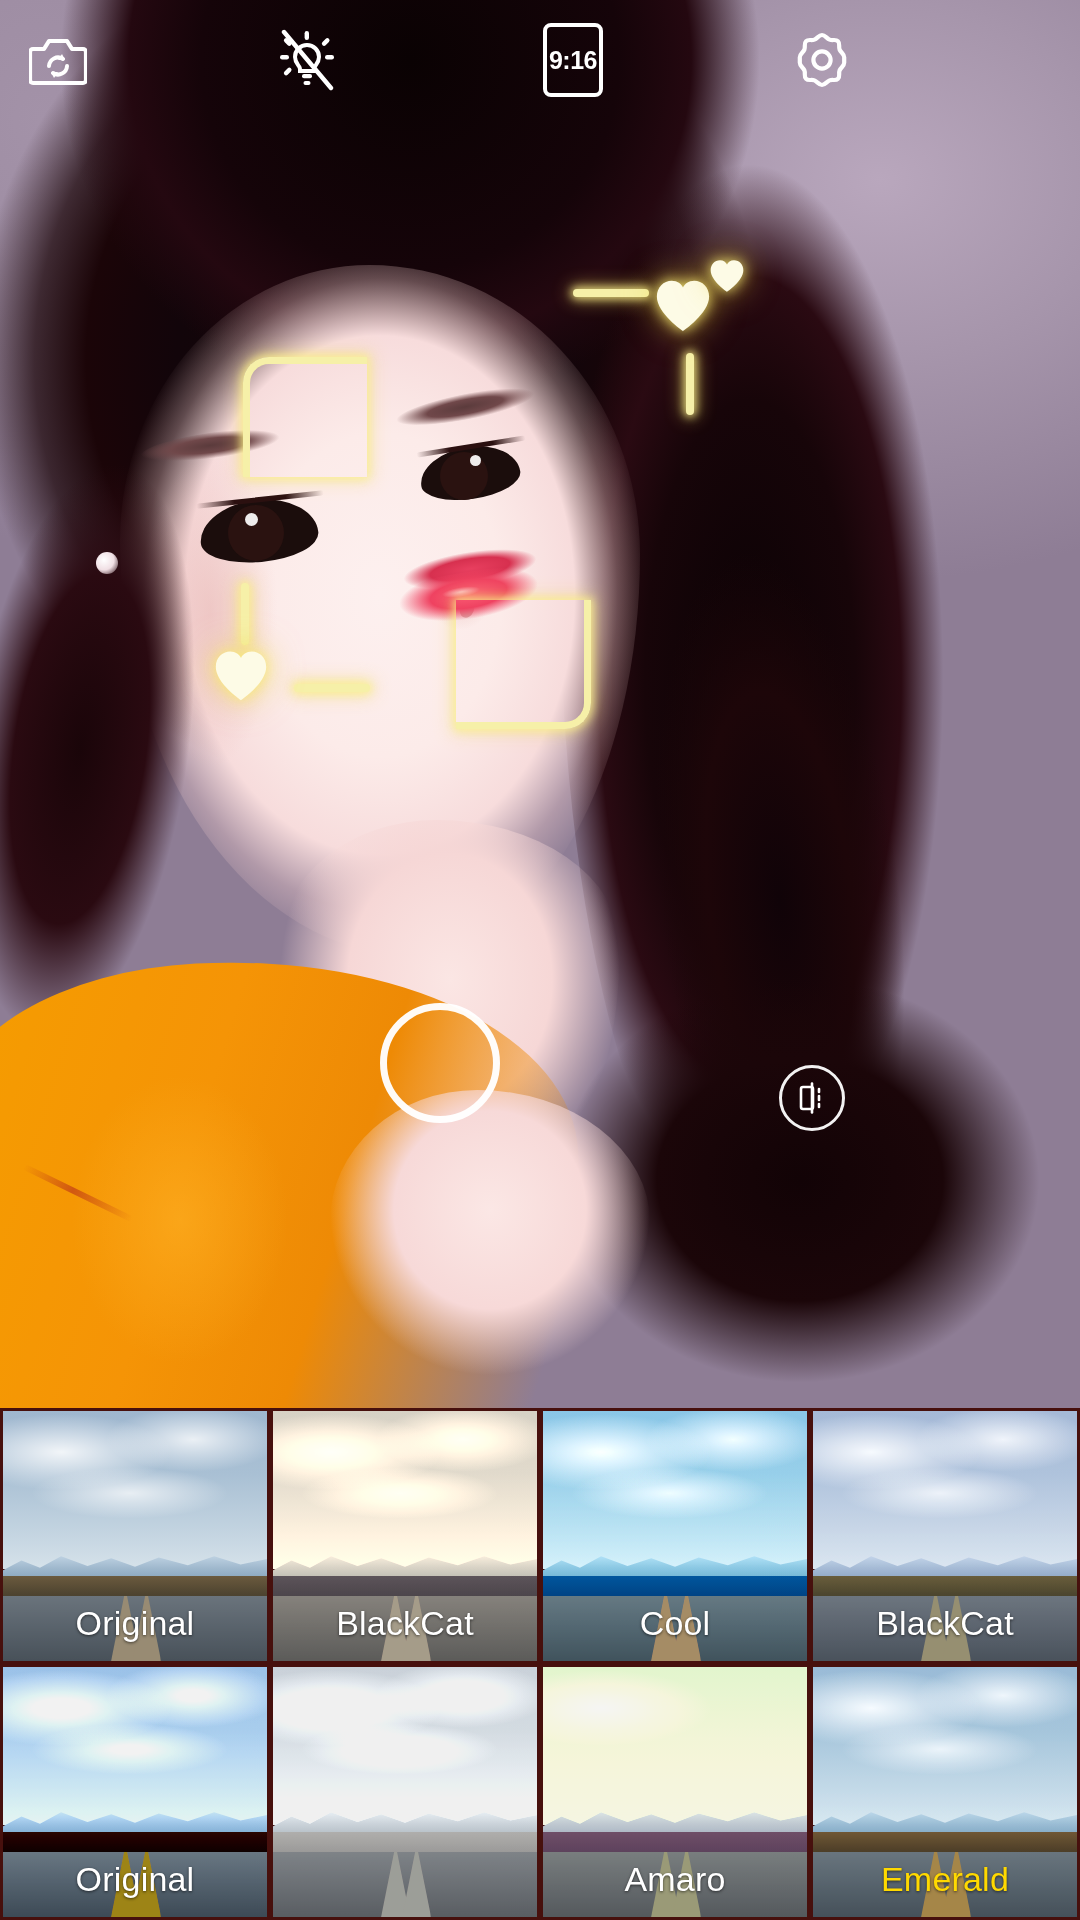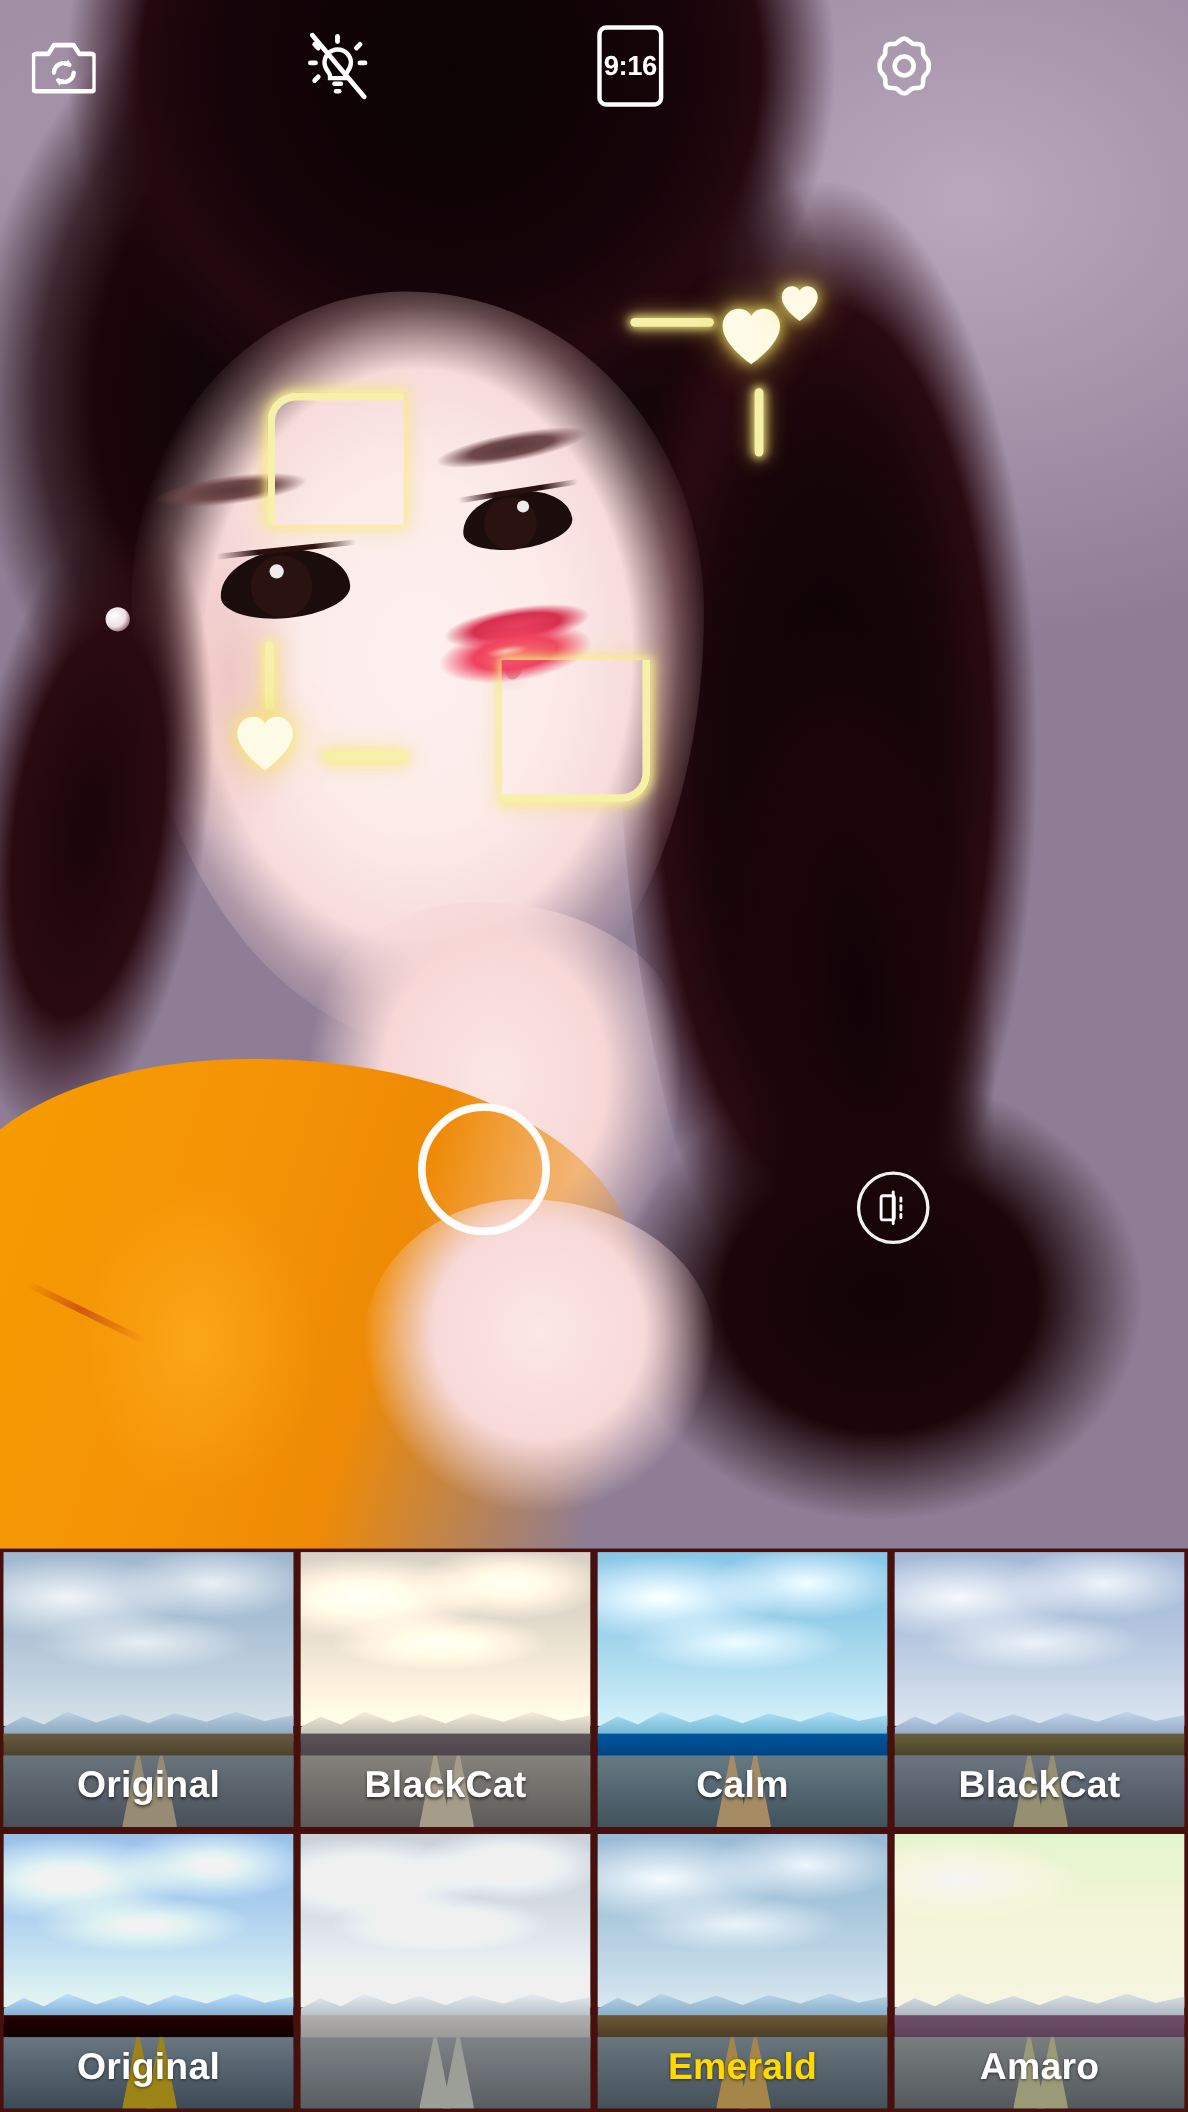--- a/index.html
+++ b/index.html
@@ -301,21 +301,20 @@
   #filter-grid {
     position: absolute;
     left: 0; top: 1408px;
     width: 1080px; height: 512px;
     display: grid;
     grid-template-columns: repeat(4, 1fr);
     grid-template-rows: repeat(2, 1fr);
     gap: 0;
     background: #3a0a0a;
     z-index: 20;
-    font-weight: bold;
   }
   .filter-cell {
     position: relative;
     overflow: hidden;
     border: 3px solid #47100d;
     box-sizing: border-box;
     cursor: pointer;
   }
   .thumb {
     position: absolute; inset: 0;
@@ -542,21 +541,21 @@
       <div class="filter-cell fx-cool">
         <div class="thumb">
           <div class="t-sky"></div>
           <div class="t-mtn"></div>
           <div class="t-trees"></div>
           <div class="t-road"></div>
           <div class="t-lane t-lane-a"></div>
           <div class="t-lane t-lane-b"></div>
         </div>
         <div class="t-caption-bg"></div>
-        <div class="filter-label">Calm</div>
+        <div class="filter-label">Cool</div>
       </div>
       <div class="filter-cell fx-evergreen">
         <div class="thumb">
           <div class="t-sky"></div>
           <div class="t-mtn"></div>
           <div class="t-trees"></div>
           <div class="t-road"></div>
           <div class="t-lane t-lane-a"></div>
           <div class="t-lane t-lane-b"></div>
         </div>
@@ -579,39 +578,39 @@
         <div class="thumb">
           <div class="t-sky"></div>
           <div class="t-mtn"></div>
           <div class="t-trees"></div>
           <div class="t-road"></div>
           <div class="t-lane t-lane-a"></div>
           <div class="t-lane t-lane-b"></div>
         </div>
         <div class="t-caption-bg"></div>
       </div>
+      <div class="filter-cell fx-amaro">
+        <div class="thumb">
+          <div class="t-sky"></div>
+          <div class="t-mtn"></div>
+          <div class="t-trees"></div>
+          <div class="t-road"></div>
+          <div class="t-lane t-lane-a"></div>
+          <div class="t-lane t-lane-b"></div>
+        </div>
+        <div class="t-caption-bg"></div>
+        <div class="filter-label">Amaro</div>
+      </div>
       <div class="filter-cell fx-emerald selected">
         <div class="thumb">
           <div class="t-sky"></div>
           <div class="t-mtn"></div>
           <div class="t-trees"></div>
           <div class="t-road"></div>
           <div class="t-lane t-lane-a"></div>
           <div class="t-lane t-lane-b"></div>
         </div>
         <div class="t-caption-bg"></div>
         <div class="filter-label">Emerald</div>
       </div>
-      <div class="filter-cell fx-amaro">
-        <div class="thumb">
-          <div class="t-sky"></div>
-          <div class="t-mtn"></div>
-          <div class="t-trees"></div>
-          <div class="t-road"></div>
-          <div class="t-lane t-lane-a"></div>
-          <div class="t-lane t-lane-b"></div>
-        </div>
-        <div class="t-caption-bg"></div>
-        <div class="filter-label">Amaro</div>
-      </div>
     </div>
 
 </div>
 
 </body></html>

